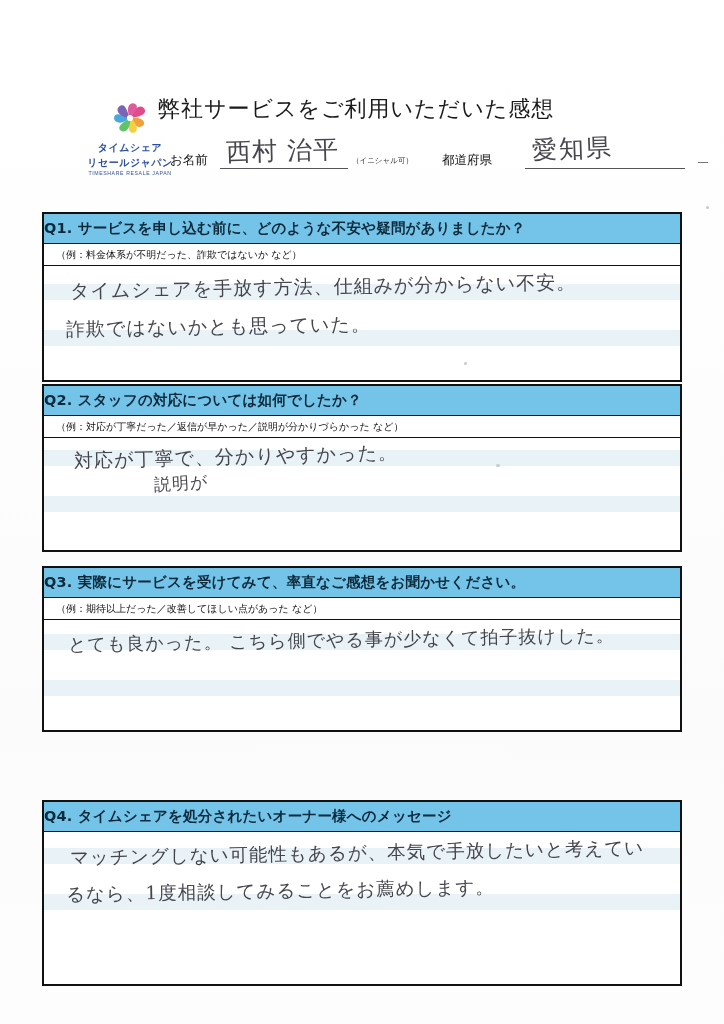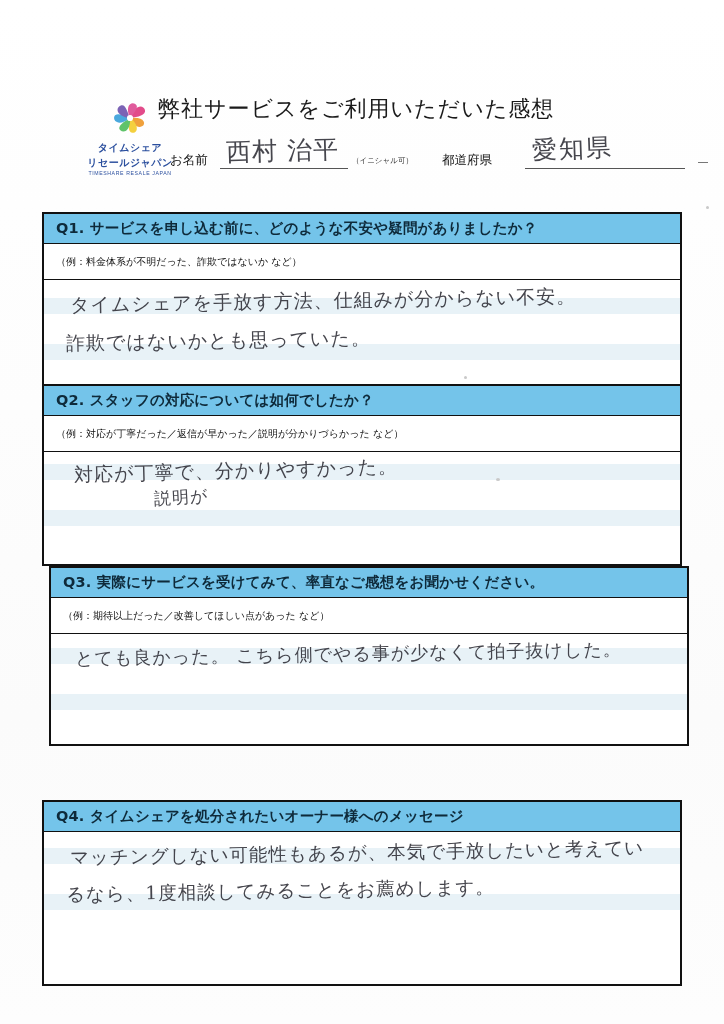--- a/index.html
+++ b/index.html
@@ -150,33 +150,32 @@
     width: 640px;
     border: 2px solid #111;
     box-sizing: border-box;
     background: #fff;
   }
   .qhead {
     background: #74c4ea;
     height: 30px;
     display: flex;
     align-items: center;
-    padding-left: 12px;
     border-bottom: 1px solid #111;
     box-sizing: border-box;
   }
   .qhead-text {
     font-size: 14.5px;
     font-weight: bold;
     color: #0e2a3a;
     font-family: "DejaVu Sans", sans-serif;
     letter-spacing: 0.2px;
   }
   .qexample {
-    height: 36px;
+    height: 22px;
     display: flex;
     align-items: center;
     padding-left: 12px;
     border-bottom: 1px solid #111;
     box-sizing: border-box;
     background: #fff;
   }
   .qexample-text {
     font-size: 10px;
     color: #111;
@@ -287,21 +286,21 @@
     </div>
     <div class="qbody" style="height:112px;">
       <div class="band" style="top:12px;"></div>
       <div class="band" style="top:58px;"></div>
       <div class="hw hw-a2l1">対応が丁寧で、分かりやすかった。</div>
       <div class="hw hw-a2l2">説明が</div>
       <div class="speck" style="left:452px; top:26px; width:4px; height:3px;"></div>
     </div>
   </div>
 
-  <div class="qblock" style="top:566px;margin-left:7px;">
+  <div class="qblock" style="top:566px;">
     <div class="qhead">
       <span class="qhead-text">Q3. 実際にサービスを受けてみて、率直なご感想をお聞かせください。</span>
     </div>
     <div class="qexample">
       <span class="qexample-text">（例：期待以上だった／改善してほしい点があった など）</span>
     </div>
     <div class="qbody" style="height:110px;">
       <div class="band" style="top:14px;"></div>
       <div class="band" style="top:60px;"></div>
       <div class="hw hw-a3l1">とても良かった。 こちら側でやる事が少なくて拍子抜けした。</div>

